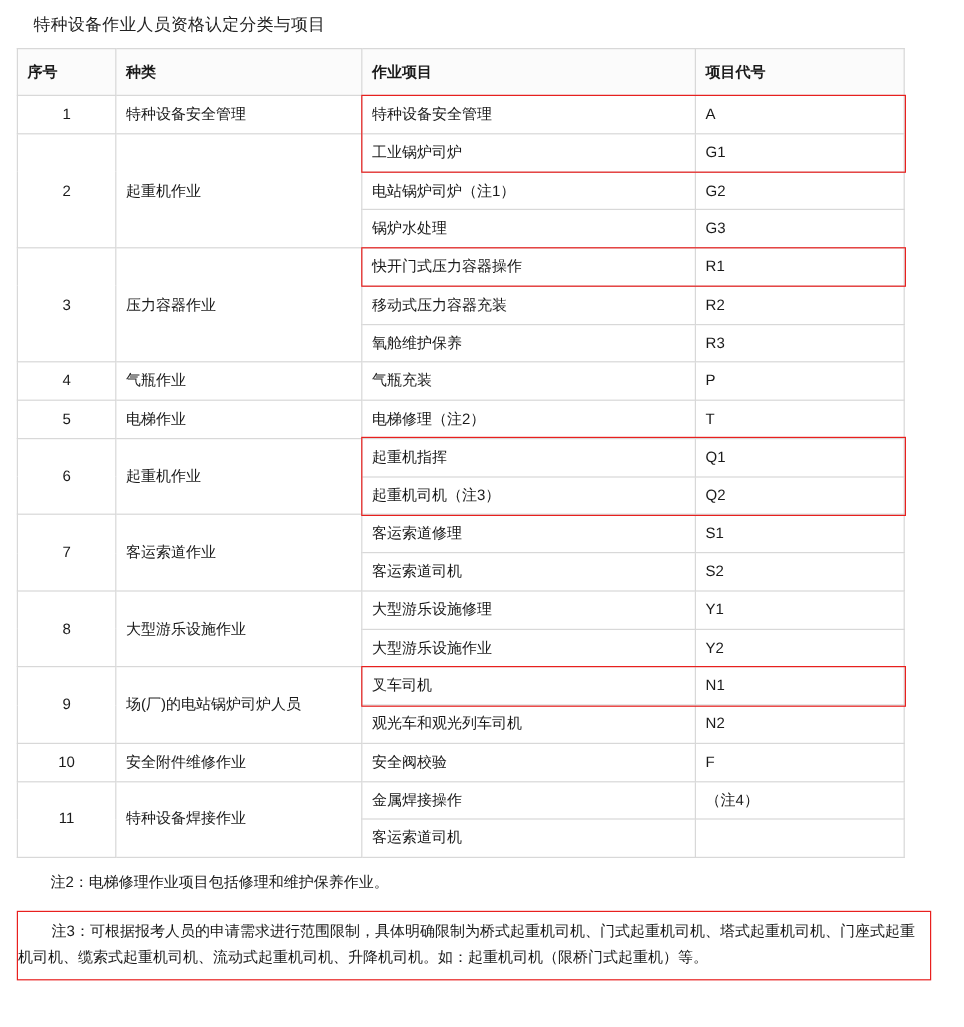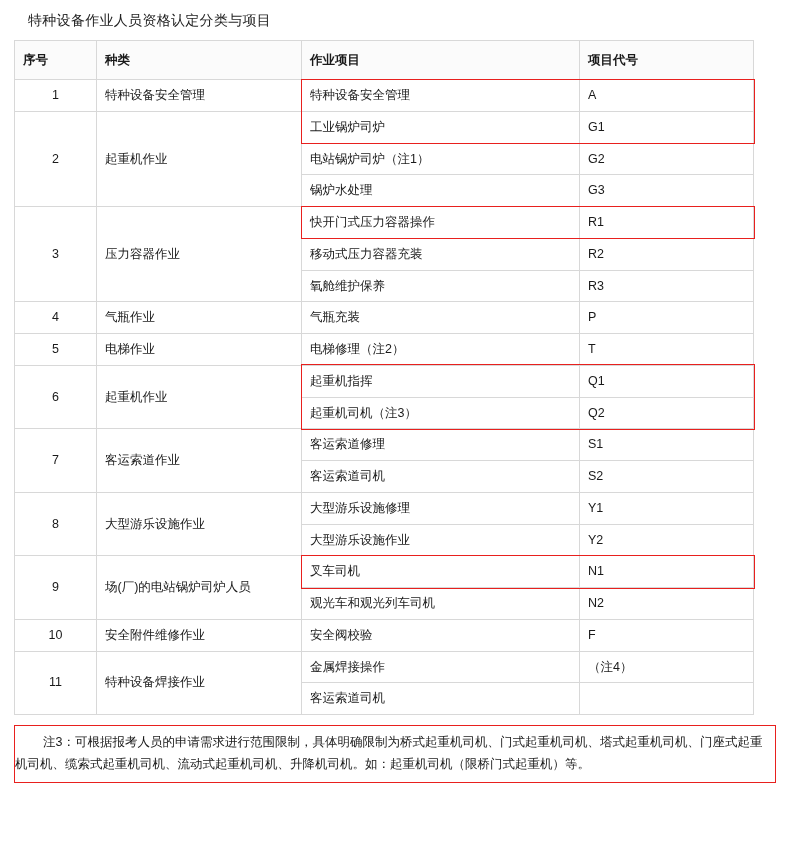--- a/index.html
+++ b/index.html
@@ -215,16 +215,17 @@
     </table>
     <div id="highlights">
         <div class="hl" style="border-color: rgb(232, 32, 30); left: 300.5px; top: 38.5px; width: 454px; height: 65.5px;"></div>
         <div class="hl" style="border-color: rgb(232, 32, 30); left: 300.5px; top: 165.5px; width: 454px; height: 33.75px;"></div>
         <div class="hl" style="border-color: rgb(232, 32, 30); left: 300.5px; top: 324.25px; width: 454px; height: 65.5px;"></div>
         <div class="hl" style="border-color: rgb(232, 32, 30); left: 300.5px; top: 514.75px; width: 454px; height: 33.75px;"></div>
       </div>
   </div>
 
   <div class="notes" id="notes">
+      <div class="note">注2：电梯修理作业项目包括修理和维护保养作业。</div>
       <div class="note boxed">注3：可根据报考人员的申请需求进行范围限制，具体明确限制为桥式起重机司机、门式起重机司机、塔式起重机司机、门座式起重机司机、缆索式起重机司机、流动式起重机司机、升降机司机。如：起重机司机（限桥门式起重机）等。</div>
     </div>
 
 </div>
 
 </body></html>

